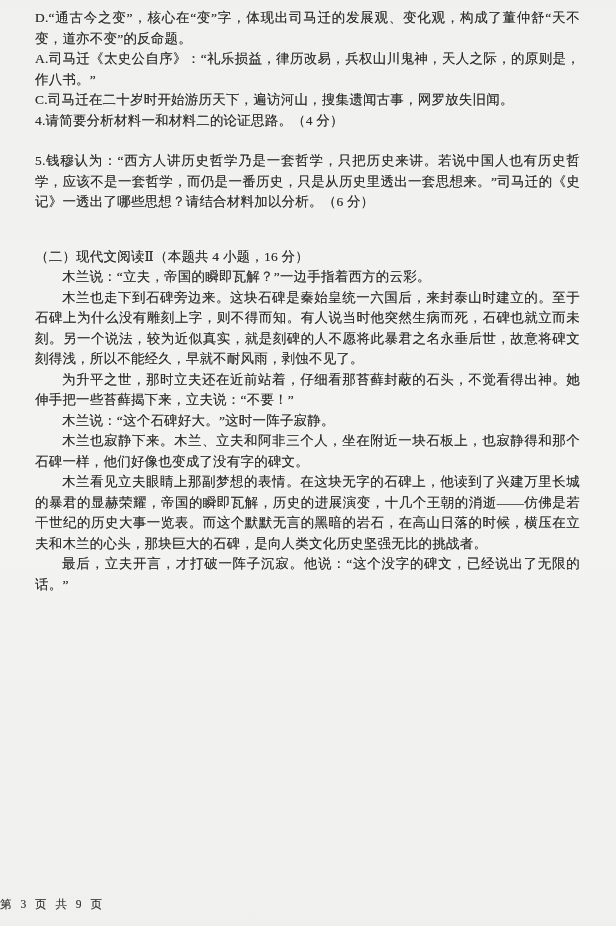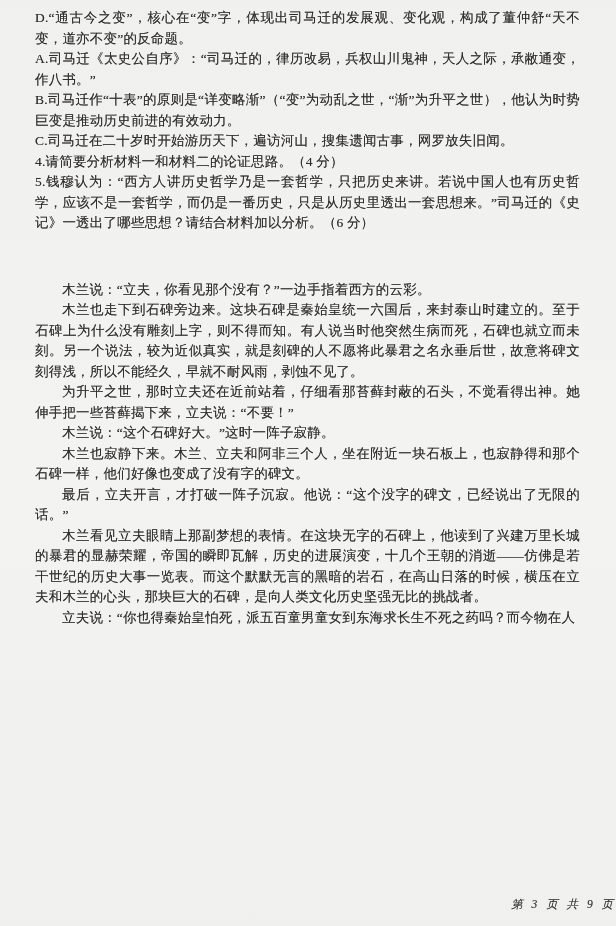--- a/index.html
+++ b/index.html
@@ -31,53 +31,52 @@
     text-align: justify;
     color: #2e2d2b;
     letter-spacing: 0.2px;
     text-shadow: 0 0 0.6px rgba(45, 44, 42, 0.55);
     word-break: break-all;
   }
   .indent {
     text-indent: 2em;
   }
   .gap-sm {
+    margin-bottom: 20px;
   }
   .gap-md {
-    margin-bottom: 46px;
+    margin-bottom: 34px;
   }
   .footer {
     position: absolute;
     left: 0;
     right: 0;
     bottom: 14px;
-    text-align: right;
+    text-align: left;
     font-size: 11.5px;
     color: #3a3938;
     letter-spacing: 3px;
     text-shadow: 0 0 0.5px rgba(45, 44, 42, 0.5);
-    font-style: italic;
   }
 </style>
 </head>
 <body>
 
 <div class="page">
   <div class="content" id="blocks">
       <p class="block">D.“通古今之变”，核心在“变”字，体现出司马迁的发展观、变化观，构成了董仲舒“天不变，道亦不变”的反命题。</p>
-      <p class="block">A.司马迁《太史公自序》：“司马迁的，律历改易，兵权山川鬼神，天人之际，承敝通变，作八书。”</p>
-      <p class="block">B.司马迁作“十表”的原则是“详变略渐”（“变”为动乱之世，“渐”为升平之世），他认为时势巨变是推动历史前进的有效动力。</p>
+      <p class="block">A.司马迁《太史公自序》：“礼乐损益，律历改易，兵权山川鬼神，天人之际，的原则是，作八书。”</p>
       <p class="block">C.司马迁在二十岁时开始游历天下，遍访河山，搜集遗闻古事，网罗放失旧闻。</p>
       <p class="block gap-sm">4.请简要分析材料一和材料二的论证思路。（4 分）</p>
       <p class="block gap-md">5.钱穆认为：“西方人讲历史哲学乃是一套哲学，只把历史来讲。若说中国人也有历史哲学，应该不是一套哲学，而仍是一番历史，只是从历史里透出一套思想来。”司马迁的《史记》一透出了哪些思想？请结合材料加以分析。（6 分）</p>
-      <p class="block indent">木兰说：“立夫，你看见那个没有？”一边手指着西方的云彩。</p>
+      <p class="block">（二）现代文阅读Ⅱ（本题共 4 小题，16 分）</p>
+      <p class="block indent">木兰说：“立夫，帝国的瞬即瓦解？”一边手指着西方的云彩。</p>
       <p class="block indent">木兰也走下到石碑旁边来。这块石碑是秦始皇统一六国后，来封泰山时建立的。至于石碑上为什么没有雕刻上字，则不得而知。有人说当时他突然生病而死，石碑也就立而未刻。另一个说法，较为近似真实，就是刻碑的人不愿将此暴君之名永垂后世，故意将碑文刻得浅，所以不能经久，早就不耐风雨，剥蚀不见了。</p>
       <p class="block indent">为升平之世，那时立夫还在近前站着，仔细看那苔藓封蔽的石头，不觉看得出神。她伸手把一些苔藓揭下来，立夫说：“不要！”</p>
       <p class="block indent">木兰说：“这个石碑好大。”这时一阵子寂静。</p>
       <p class="block indent">木兰也寂静下来。木兰、立夫和阿非三个人，坐在附近一块石板上，也寂静得和那个石碑一样，他们好像也变成了没有字的碑文。</p>
+      <p class="block indent">木兰看见立夫眼睛上那副梦想的表情。在这块无字的石碑上，他读到了兴建万里长城的暴君的显赫荣耀，帝国的瞬即瓦解，历史的进展演变，十几个王朝的消逝——仿佛是若干世纪的历史大事一览表。而这个默默无言的黑暗的岩石，在高山日落的时候，横压在立夫和木兰的心头，那块巨大的石碑，是向人类文化历史坚强无比的挑战者。</p>
       <p class="block indent">最后，立夫开言，才打破一阵子沉寂。他说：“这个没字的碑文，已经说出了无限的话。”</p>
-      <p class="block indent">木兰看见立夫眼睛上那副梦想的表情。在这块无字的石碑上，他读到了兴建万里长城的暴君的显赫荣耀，帝国的瞬即瓦解，历史的进展演变，十几个王朝的消逝——仿佛是若干世纪的历史大事一览表。而这个默默无言的黑暗的岩石，在高山日落的时候，横压在立夫和木兰的心头，那块巨大的石碑，是向人类文化历史坚强无比的挑战者。</p>
-      <p class="block indent">立夫说：“你也得秦始皇怕死，派五百童男童女到东海求长生不死之药吗？而今物在人</p>
     </div>
   <div class="footer">
     <span>第 3 页 共 9 页</span>
   </div>
 </div>
 
 </body></html>

